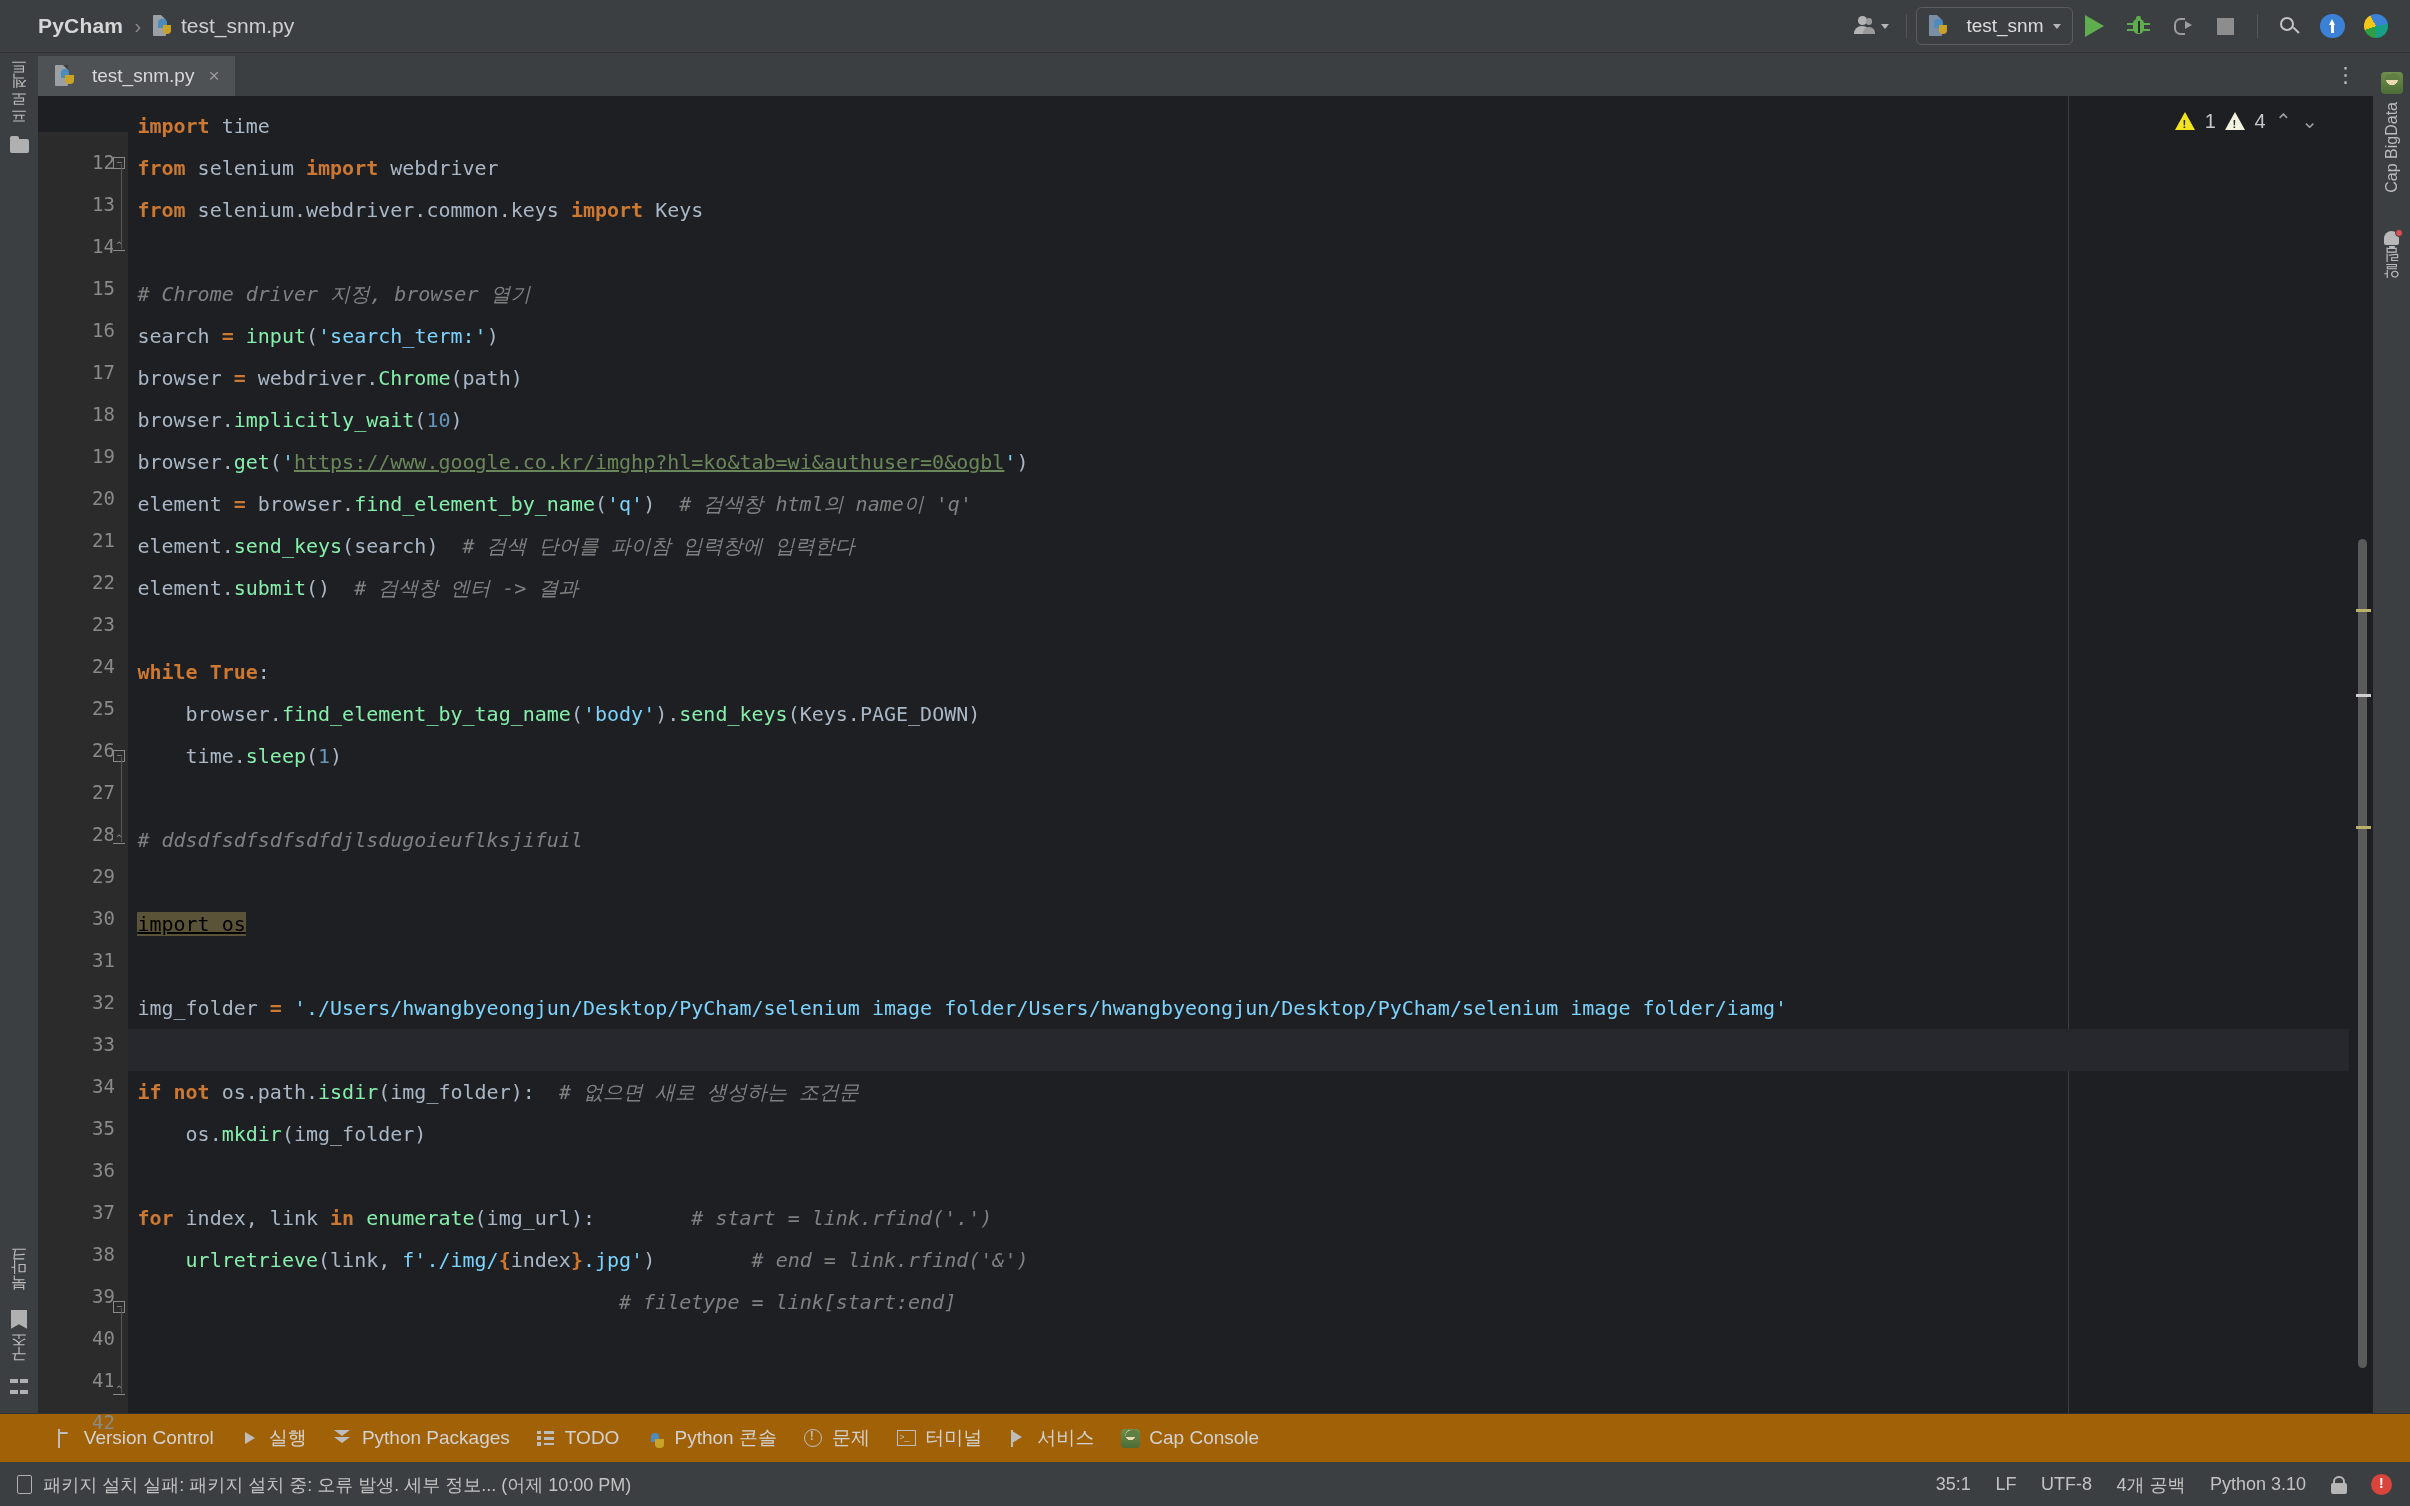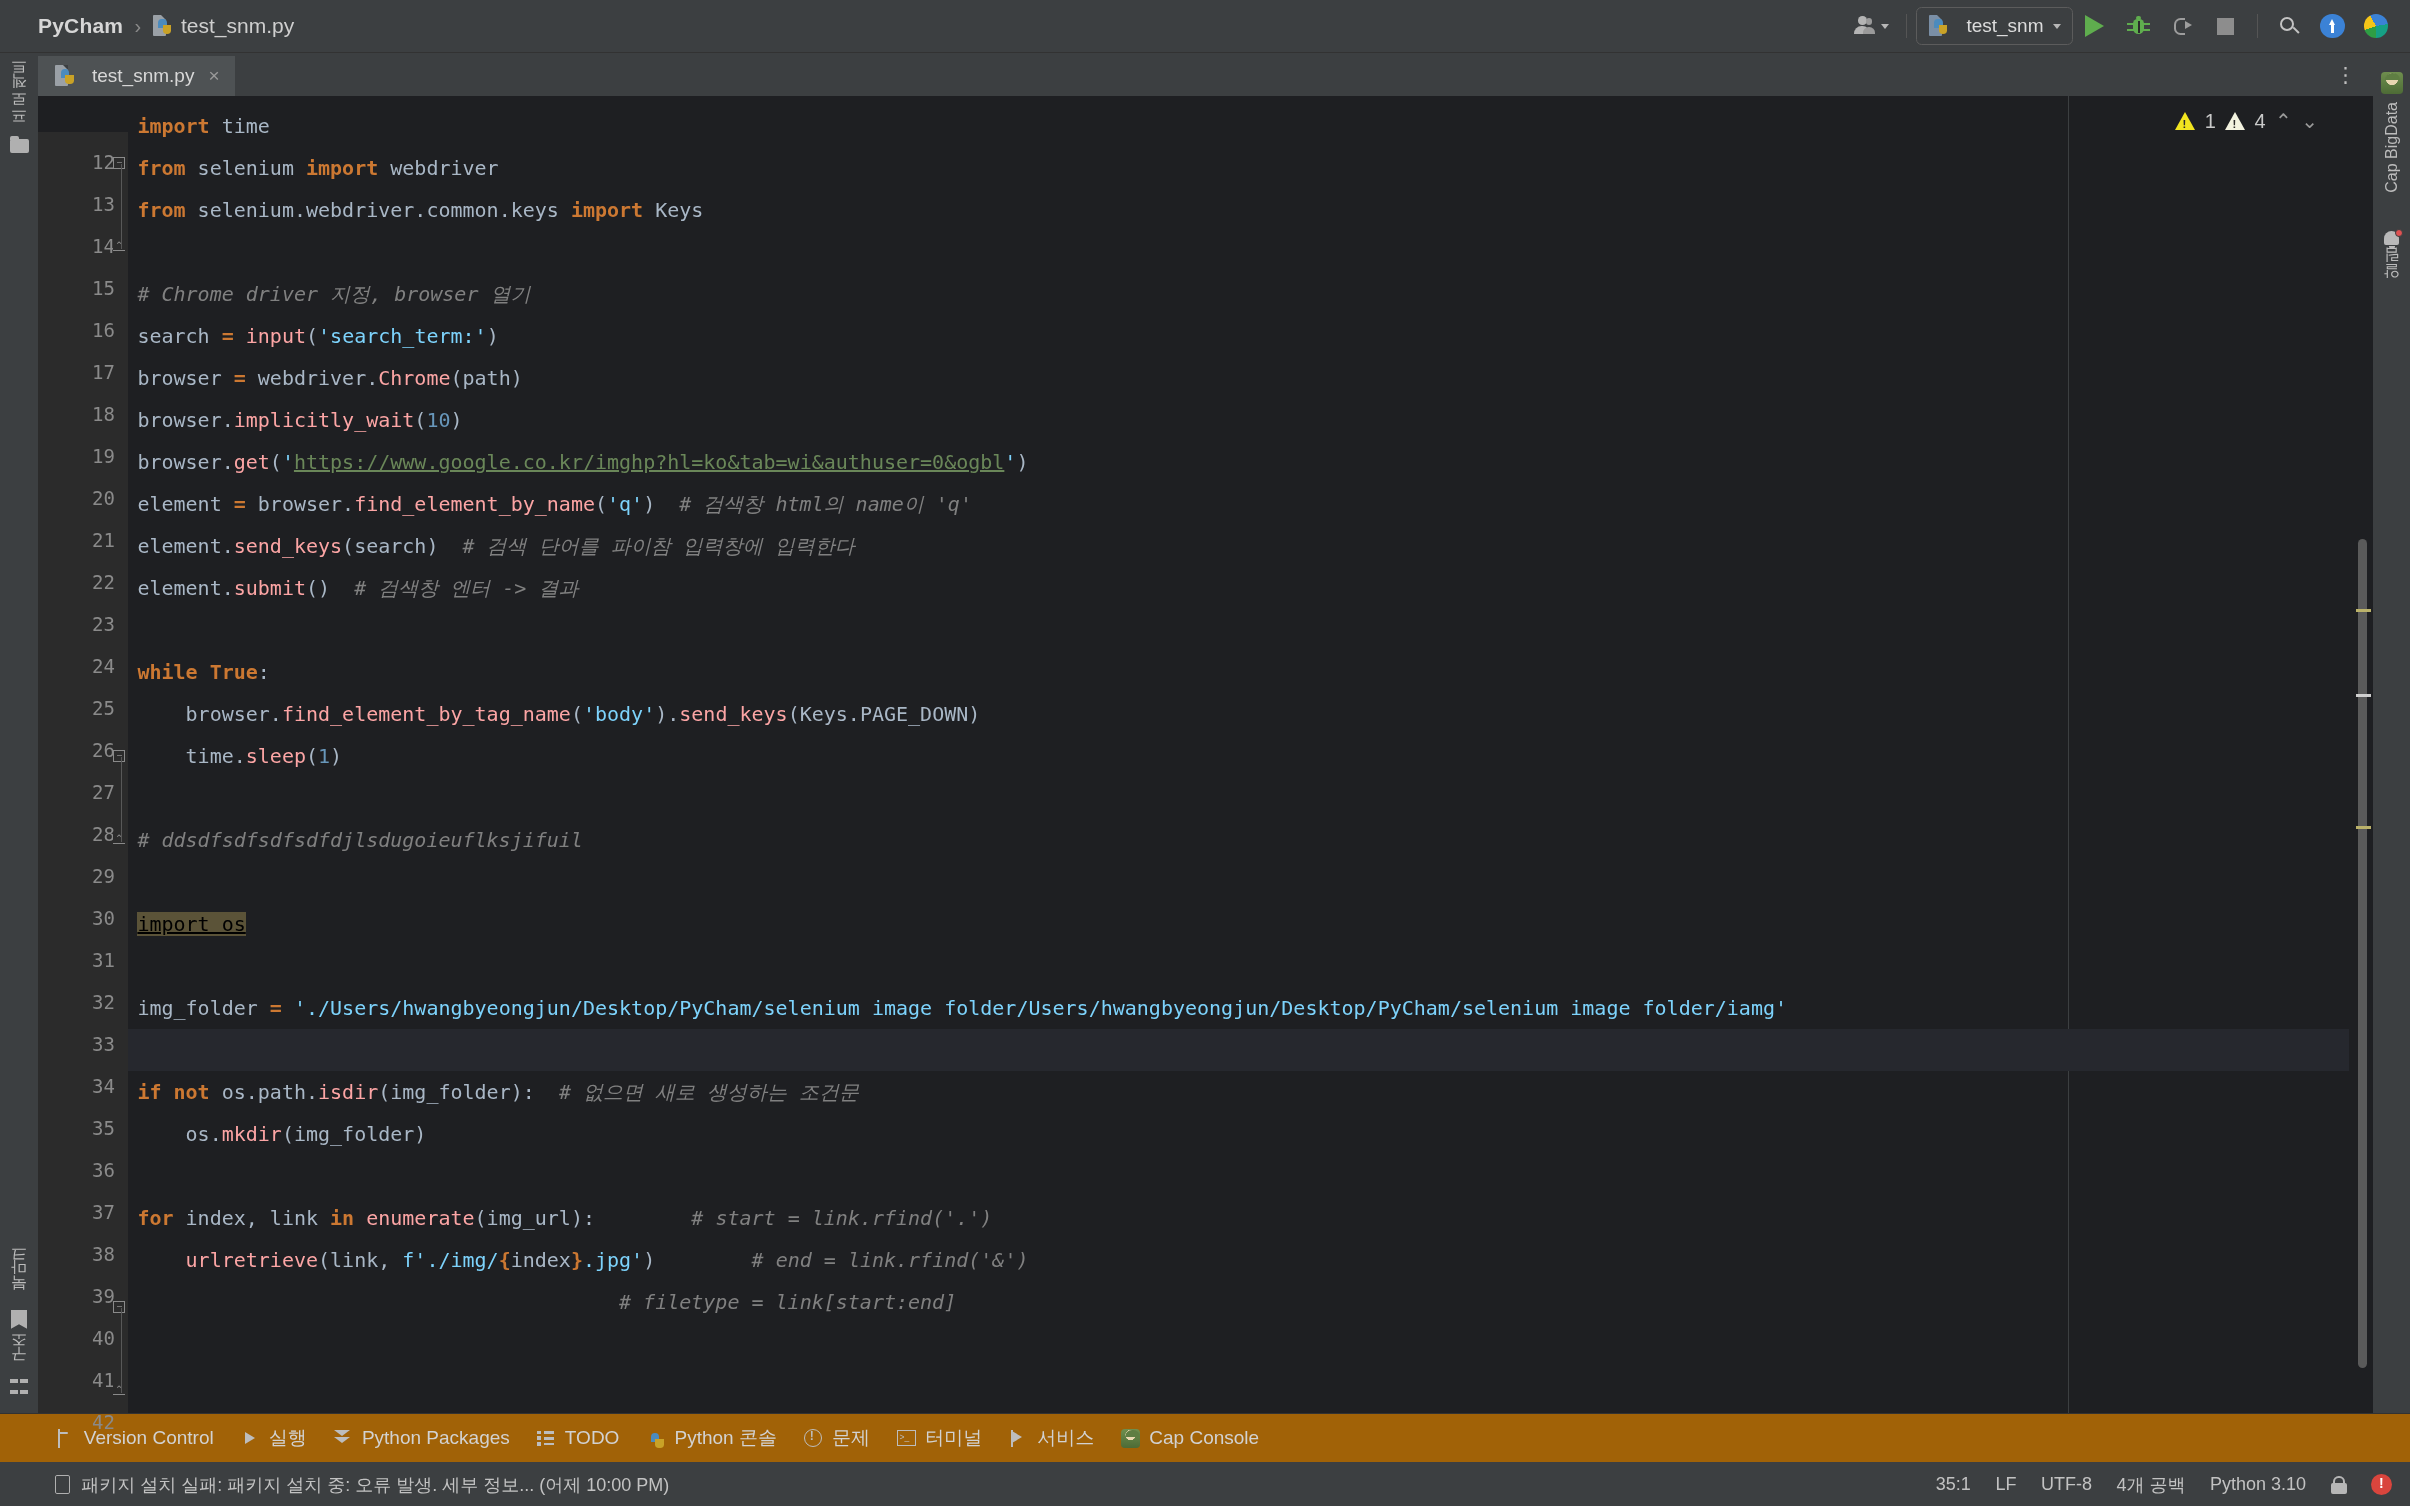--- a/index.html
+++ b/index.html
@@ -113,21 +113,21 @@
   .fold .box { width:12.2px;height:12.2px;border:0.9px solid #8a8a8a; color:#8a8a8a; font-size:10.4px;
                line-height:10.4px; text-align:center; background:#2b2b2b;}
   .foldline { position:absolute; left: 83px; width:0.9px; background:#585858; }
 
   .code { flex:1; position:relative; padding-top:9.4px; overflow:hidden; font-family:"DejaVu Sans Mono", monospace; }
   .cline { height:42px; line-height:42px; white-space:pre; font-size:20px; padding-left: 9.4px; position:relative; }
   .cline.cur { background:#26282e; }
 
   .k   { color:#cc7832; font-weight:bold; }   
   .s   { color:#7dd3fc; }                      
-  .fn  { color:#fca5a5; }                      
+  .fn  { color:#86efac; }                      
   .n   { color:#6897bb; }                      
   .cm  { color:#808080; font-style:italic; }   
   .id  { color:#a9b7c6; }                      
   .pn  { color:#a9b7c6; }                      
   .url { color:#6a8759; text-decoration: underline; }
   .hl  { background:#5b5338; }                 
   .hl.u { text-decoration: underline; }
 
   .vline { position:absolute; top:0; bottom:0; width:0.9px; background:#3c3f41; }
 
@@ -165,21 +165,21 @@
   .ic-todo i:nth-child(5){top:11.3px;} .ic-todo i:nth-child(6){top:12.2px;}
   .ic-prob { width:18px;height:18px;border-radius:50%;border:1.9px solid #bdbdbd;position:relative;}
   .ic-prob:after{content:"!";position:absolute;left:4.7px;top:-0.9px;color:#bdbdbd;font-size:12.2px;font-weight:bold;}
   .ic-term { width:19px;height:16px;border:1.9px solid #bdbdbd;position:relative;font-size:8.5px;color:#bdbdbd;}
   .ic-term:after{content:">_";position:absolute;left:1.9px;top:0.9px;font-size:8.5px;}
   .ic-svc { width:17px;height:17px;position:relative;}
   .ic-svc:before{content:"";position:absolute;left:0.9px;top:0;width:1.9px;height:17px;background:#bdbdbd;}
   .ic-svc:after{content:"";position:absolute;left:1.9px;top:1.9px;width:0;height:0;border-left:10.4px solid #bdbdbd;border-top:6.6px solid transparent;border-bottom:6.6px solid transparent;}
 
   .statusbar { height: 45px; background:#3c3f41; display:flex; align-items:center; padding: 0 19px 0 17px; flex:0 0 45px; }
-  .status-left { display:flex; align-items:center; gap:11.3px; color:#c2c2c2; font-size:18px;margin-left:38px;}
+  .status-left { display:flex; align-items:center; gap:11.3px; color:#c2c2c2; font-size:18px;}
   .ic-note { width:15px;height:19px;border:1.9px solid #b0b0b0;border-radius:1.9px;}
   .status-right { margin-left:auto; display:flex; align-items:center; gap:24.5px; color:#c2c2c2; font-size:18px;}
   .lock { width:16px;height:18px;position:relative;}
   .lock .bd{position:absolute;left:0;bottom:0;width:16px;height:10.4px;background:#b6b6b6;border-radius:1.9px;}
   .lock .sh{position:absolute;left:2.8px;top:0;width:11.3px;height:9.4px;border:2.4px solid #b6b6b6;border-bottom:none;border-radius:5.6px 5.6px 0 0;}
   .errbadge { width:21px;height:21px;border-radius:50%;background:#d9453d;position:relative;}
   .errbadge:after{content:"!";position:absolute;left:8px;top:0.9px;color:#fff;font-size:14px;font-weight:bold;font-family:"Liberation Sans",sans-serif;}
 </style>
 </head>
 <body>

